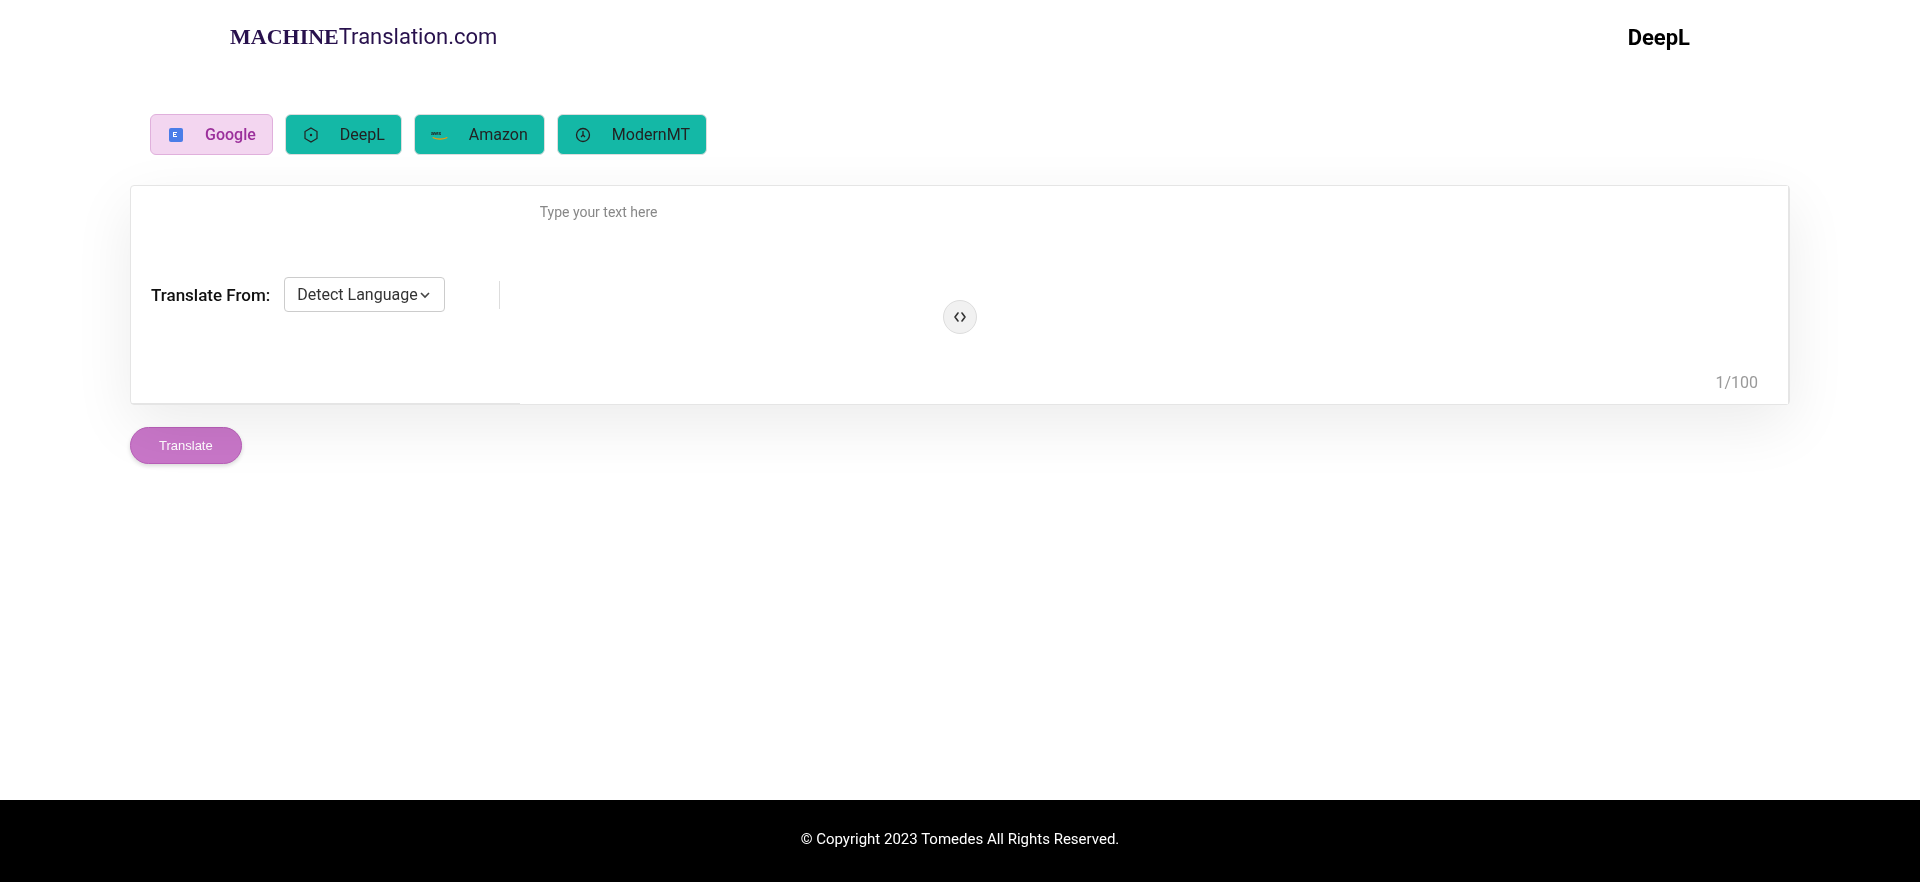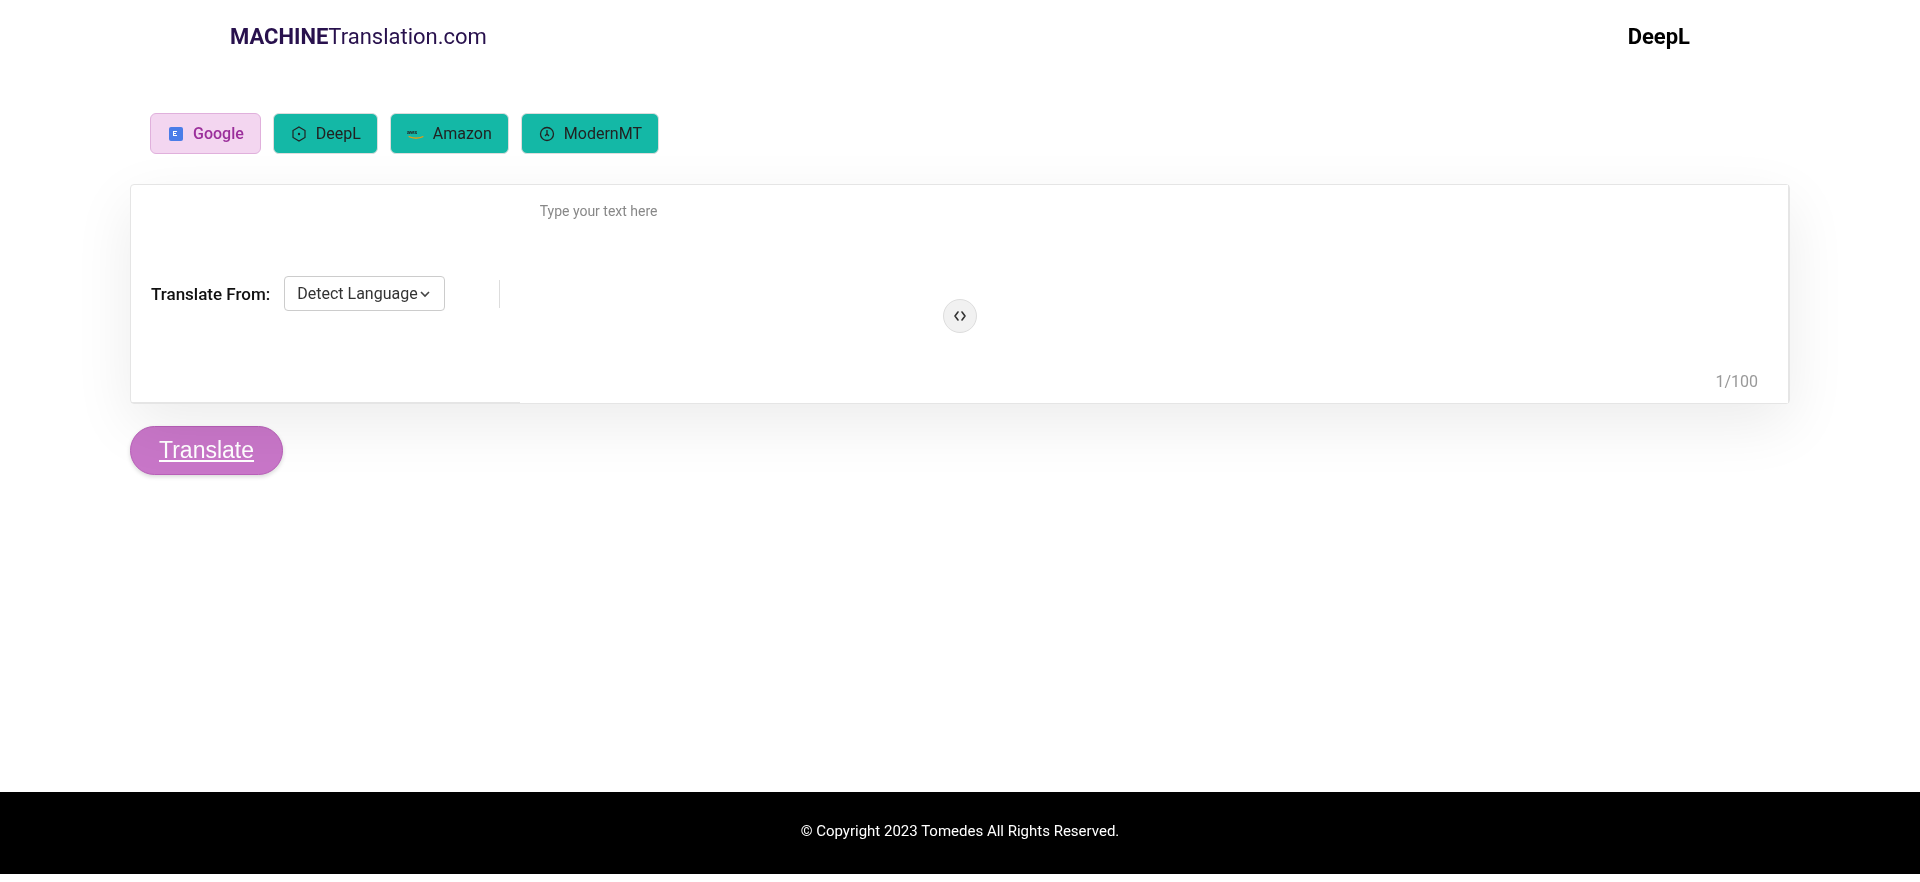--- a/index.html
+++ b/index.html
@@ -14,21 +14,21 @@
     display: flex;
     justify-content: space-between;
     align-items: center;
     padding: 24px 230px 24px 230px;
   }
   .logo {
     font-size: 22px;
     font-weight: 400;
     color: #28114d;
   }
-  .logo .bold { font-weight: 700; }
+  .logo .bold { font-weight: 700; font-family: Liberation Serif, serif; }
   .blog-link {
     font-size: 22px;
     font-weight: 700;
     color: #000;
     text-decoration: none;
   }
   .content-wrap {
     padding: 0 130px;
     position: relative;
   }
@@ -48,21 +48,21 @@
     font-size: 16px;
     cursor: pointer;
   }
   .engine-tab.active {
     background: #f3d6f0;
     border-color: #e0b0dc;
     color: #9b2f9b;
   }
   .engine-tab.active .tab-label { color: #9b2f9b; font-weight: 500; }
   .tab-icon { display: inline-flex; align-items: center; justify-content: center; width: 18px; height: 18px; }
-  .tab-label { color: #222; }
+  .tab-label { color: #222; margin-left: 12px; }
 
   .translator-card {
     margin-top: 30px;
     display: flex;
     border: 1px solid #e5e5e5;
     border-radius: 4px;
     box-shadow: 0 20px 60px rgba(0,0,0,0.08);
     background: #fff;
     position: relative;
     min-height: 220px;
@@ -138,29 +138,28 @@
     cursor: pointer;
     z-index: 2;
   }
   .translate-btn {
     margin: 22px 0 0 0;
     padding: 10px 28px;
     border-radius: 999px;
     background: #c876c8;
     color: #fff;
     border: 1px solid #b85fb8;
-    font-size: 23px;
+    font-size: 13px;
     font-weight: 500;
     cursor: pointer;
     box-shadow: 0 2px 4px rgba(0,0,0,0.15);
-    text-decoration: underline;
   }
   .footer {
     position: absolute;
-    bottom: 8px;
+    bottom: 0;
     left: 0;
     right: 0;
     background: #000;
     color: #fff;
     text-align: center;
     padding: 30px 0 34px;
     font-size: 15px;
   }
 </style>
 </head>

